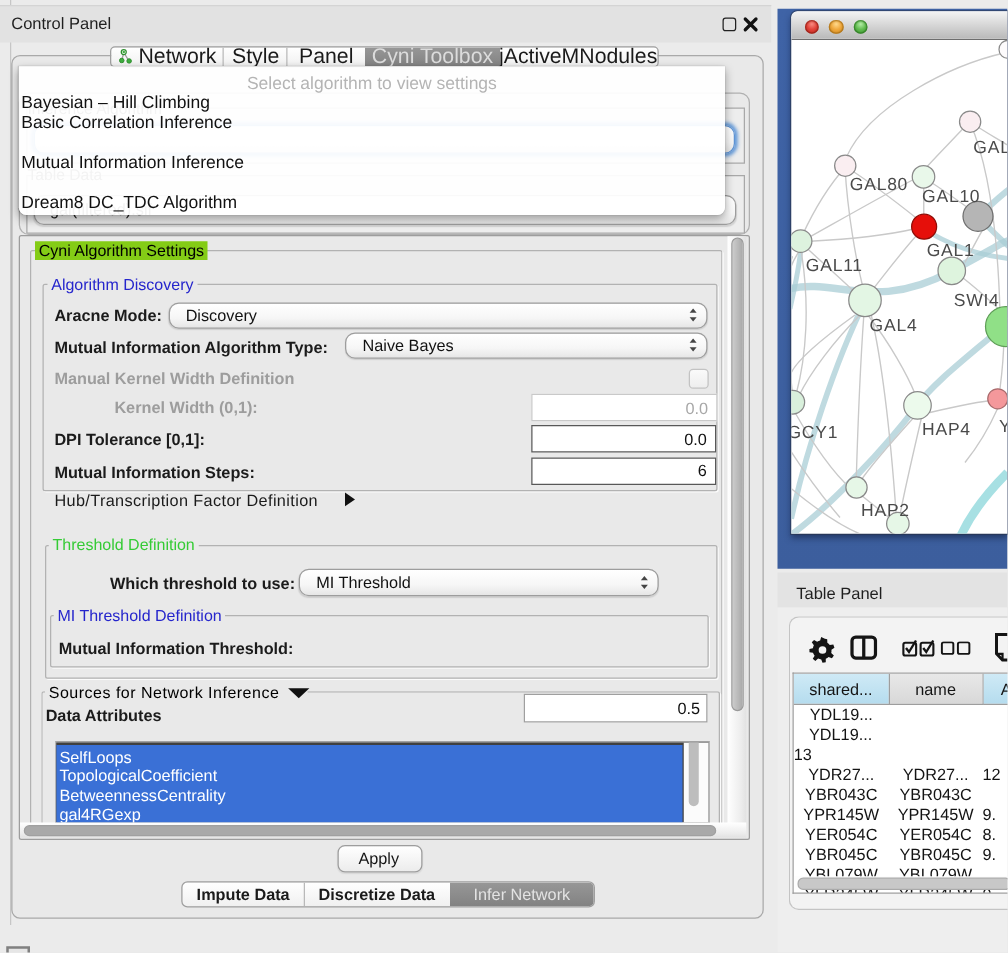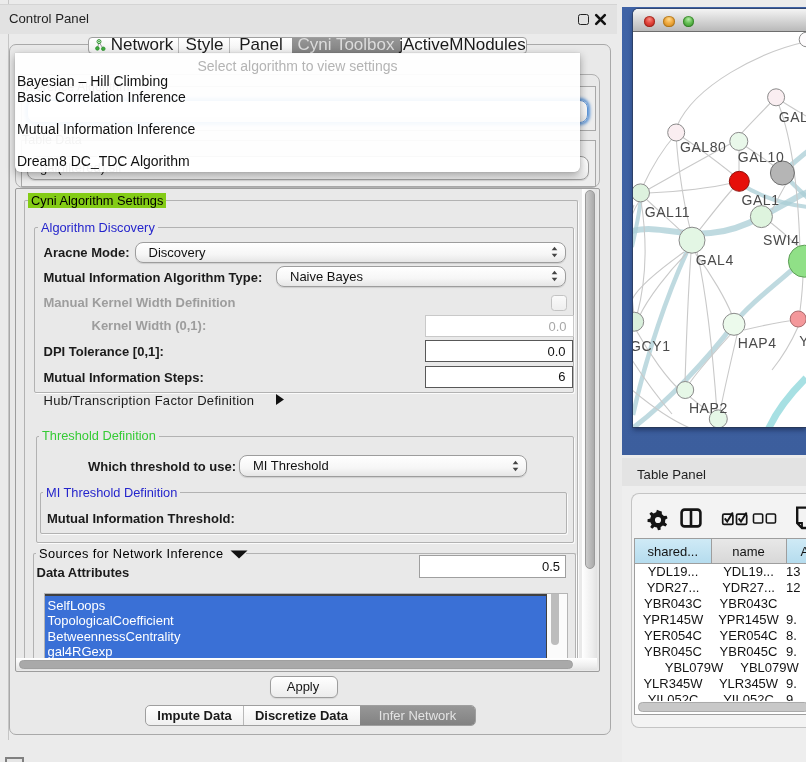--- a/index.html
+++ b/index.html
@@ -300,21 +300,21 @@
   <path d="M2.2 17 L7 17 L7 22" fill="none" stroke="#141414" stroke-width="1.8"></path>
 </svg>
 
 <div class="abs" style="left:634px;top:538px;width:172px;height:175px;border:1px solid #9e9e9e;border-right:none;background:#fff;overflow:hidden;font-size:13px;color:#141414;">
 
   <div class="abs" style="left:0;top:0;width:75.5px;height:24px;background:linear-gradient(#cfeaf6,#b5dcee);border-right:1px solid #9e9e9e;border-bottom:1px solid #9e9e9e;display:flex;align-items:center;justify-content:center;">shared...</div>
   <div class="abs" style="left:76.5px;top:0;width:74px;height:24px;background:linear-gradient(#e8e8e8,#d8d8d8);border-right:1px solid #9e9e9e;border-bottom:1px solid #9e9e9e;display:flex;align-items:center;justify-content:center;">name</div>
   <div class="abs" style="left:151.5px;top:0;width:21px;height:24px;background:linear-gradient(#cfeaf6,#b5dcee);border-bottom:1px solid #9e9e9e;padding-left:14px;display:flex;align-items:center;">A</div>
 
   <div class="abs" style="left:0;top:25px;width:172px;height:138px;line-height:16px;">
-    <div style="display:flex;">
+    <div style="display:flex;flex-direction:column;">
         <div style="width:76px;text-align:center;">YDL19...</div>
         <div style="width:75px;text-align:center;">YDL19...</div>
         <div>13</div>
       </div>
     <div style="display:flex;">
         <div style="width:76px;text-align:center;">YDR27...</div>
         <div style="width:75px;text-align:center;">YDR27...</div>
         <div>12</div>
       </div>
     <div style="display:flex;">
@@ -330,21 +330,21 @@
     <div style="display:flex;">
         <div style="width:76px;text-align:center;">YER054C</div>
         <div style="width:75px;text-align:center;">YER054C</div>
         <div>8.</div>
       </div>
     <div style="display:flex;">
         <div style="width:76px;text-align:center;">YBR045C</div>
         <div style="width:75px;text-align:center;">YBR045C</div>
         <div>9.</div>
       </div>
-    <div style="display:flex;justify-content:flex-end;">
+    <div style="display:flex;">
         <div style="width:76px;text-align:center;">YBL079W</div>
         <div style="width:75px;text-align:center;">YBL079W</div>
         <div></div>
       </div>
     <div style="display:flex;">
         <div style="width:76px;text-align:center;">YLR345W</div>
         <div style="width:75px;text-align:center;">YLR345W</div>
         <div>9.</div>
       </div>
     <div style="display:flex;">

